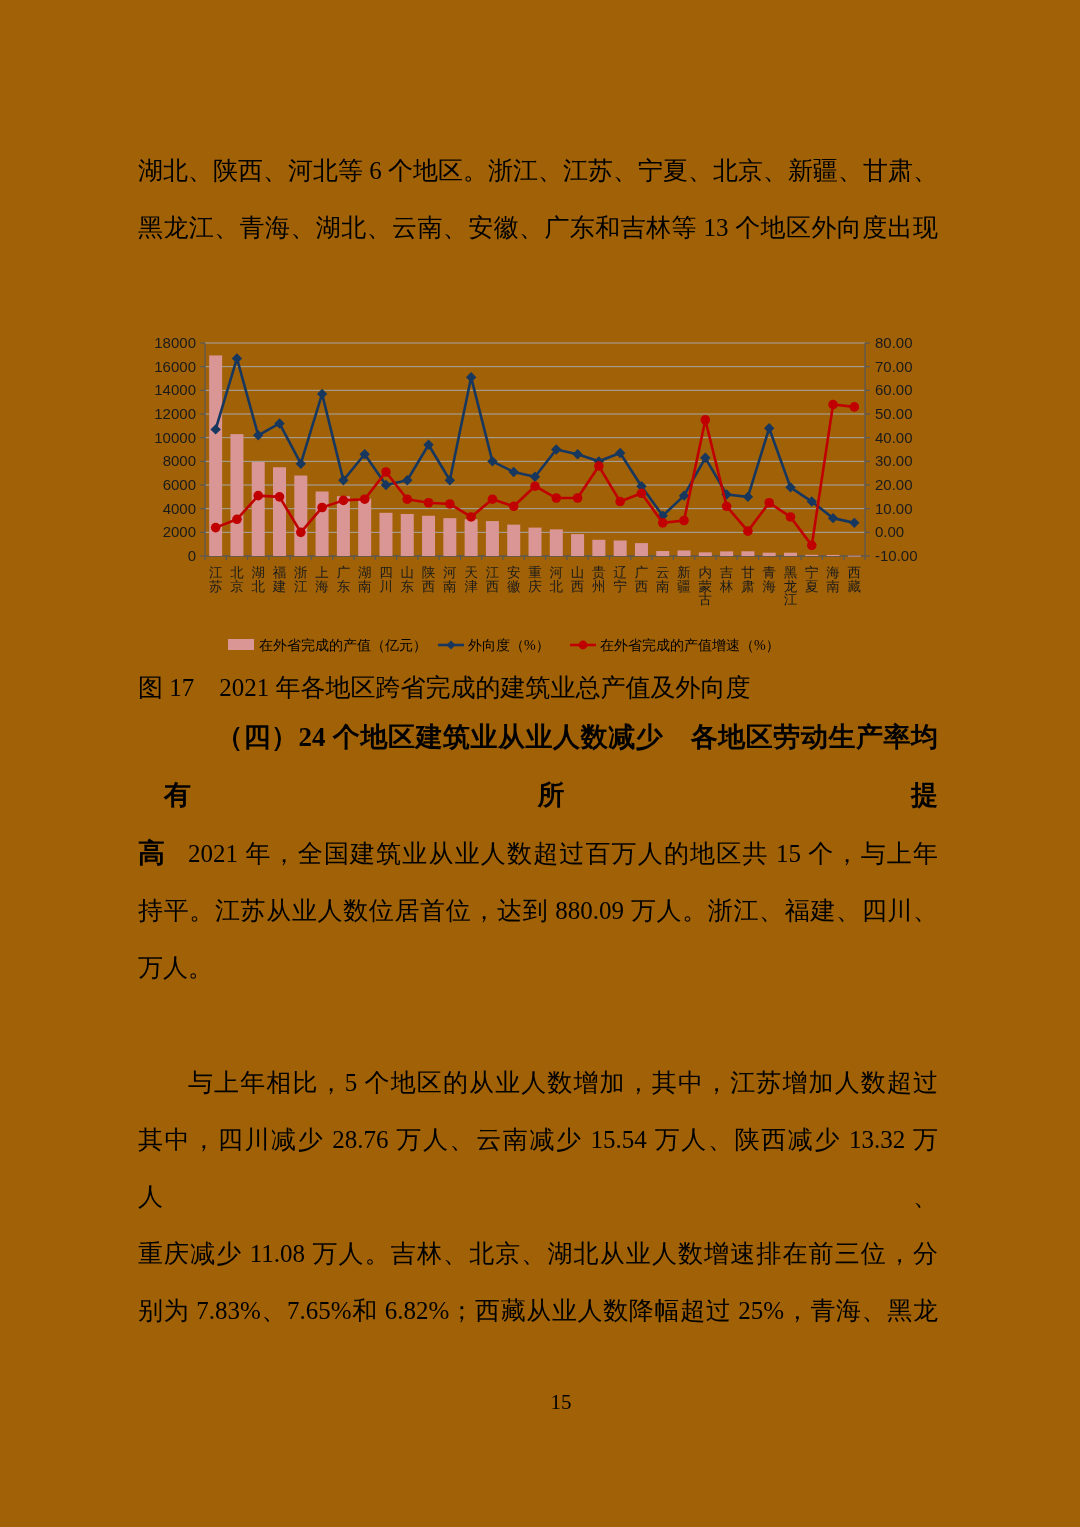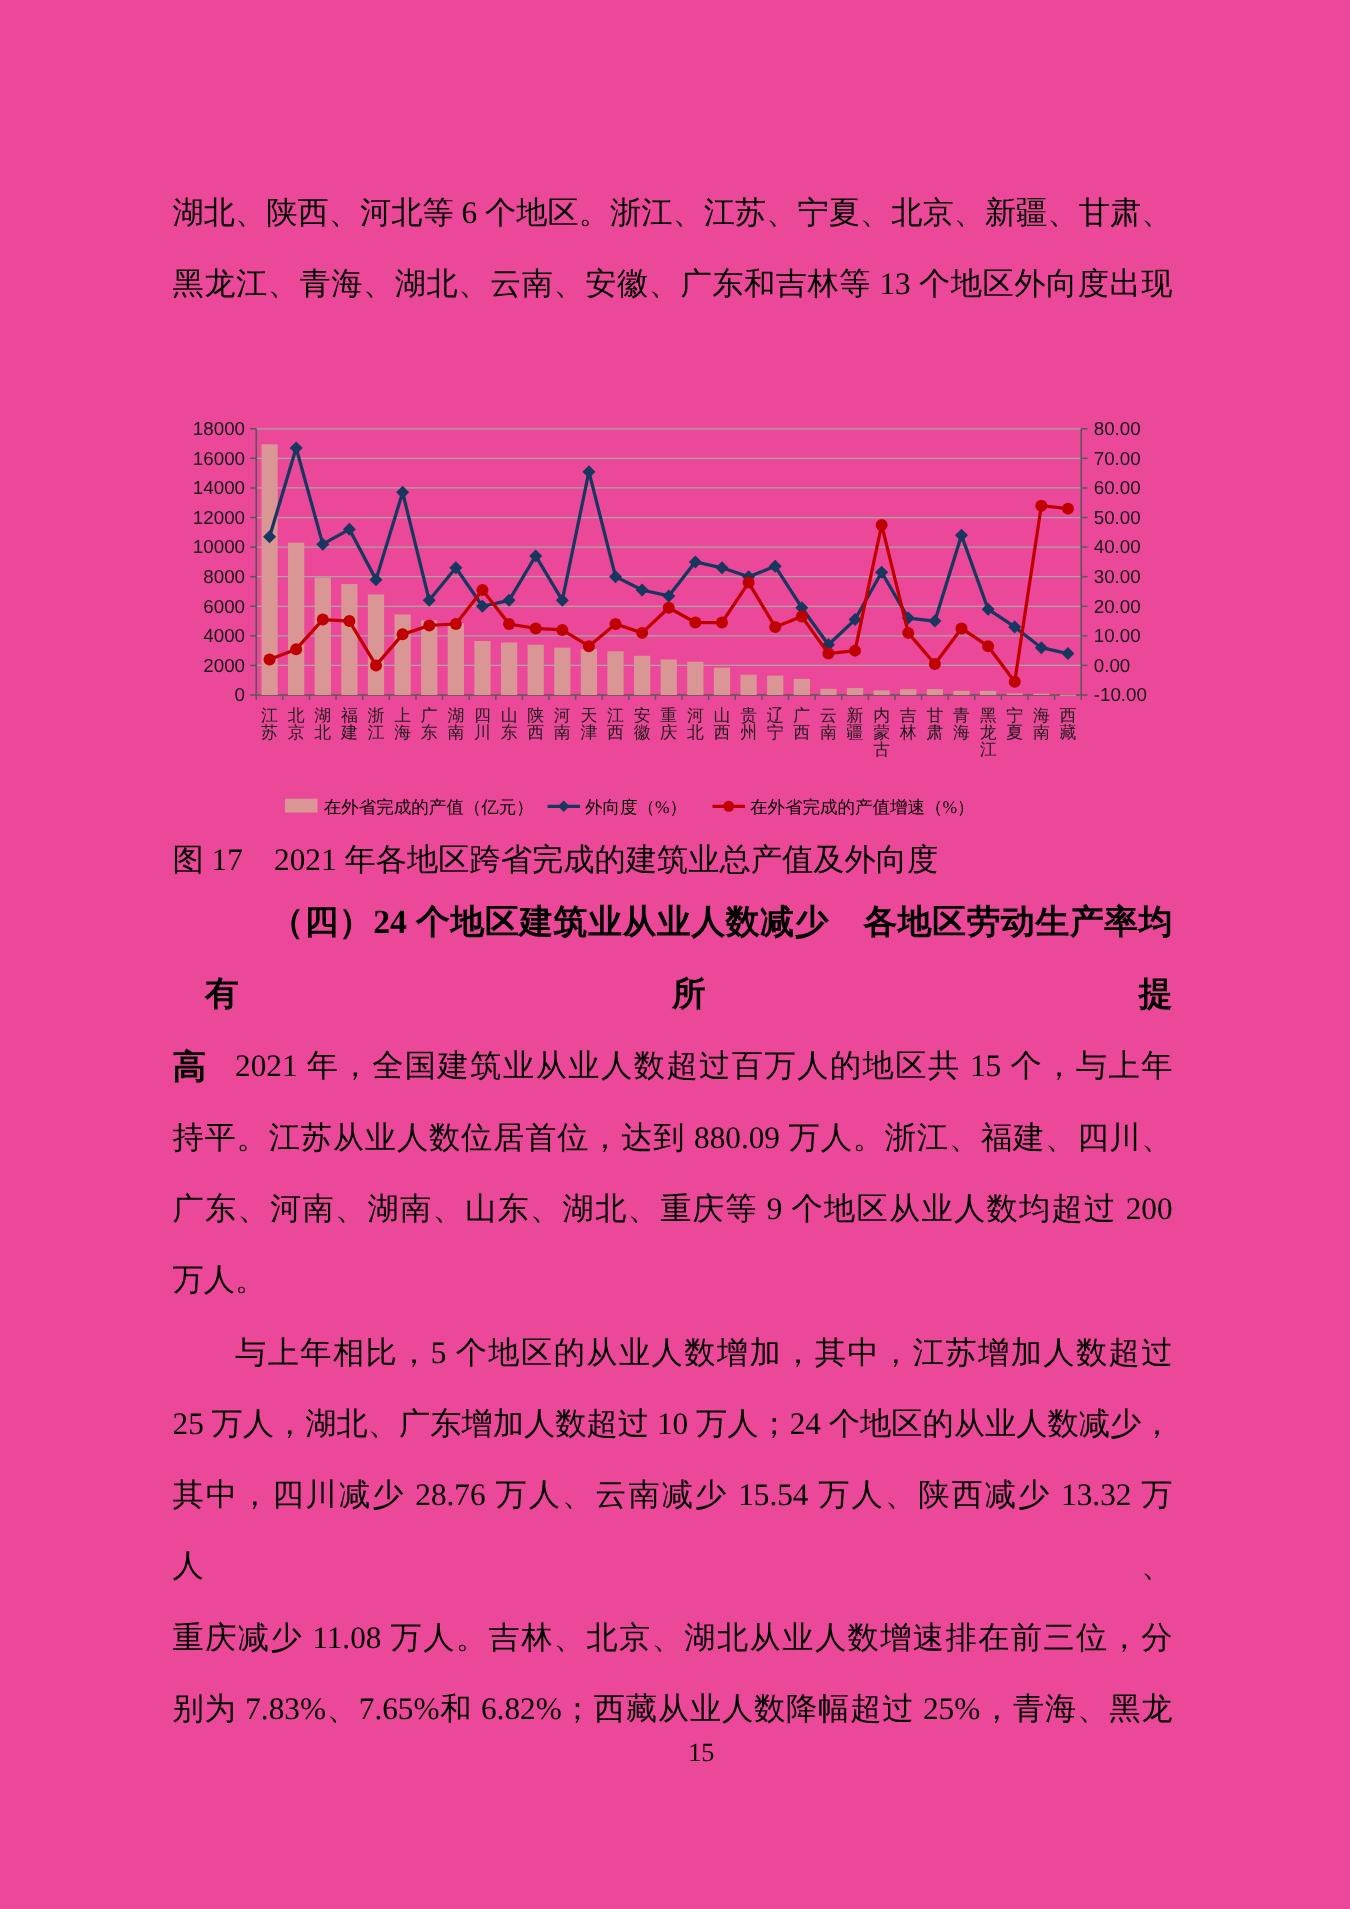--- a/index.html
+++ b/index.html
@@ -1,17 +1,17 @@
 <!DOCTYPE html>
 <html><head>
 <meta charset="utf-8">
 <style>
   html,body{margin:0;padding:0;background:#ffffff;}
   .page{
-    position:relative;width:1080px;height:1527px;background:#ec4899;
+    position:relative;width:1080px;height:1527px;background:#a16207;
     font-family:"Liberation Serif","DejaVu Serif",serif;color:#000;overflow:hidden;
   }
   .tblock{position:absolute;left:138px;width:800px;font-size:25px;line-height:57px;}
   .tline{white-space:nowrap;}
   .fill{white-space:normal;text-align:justify;text-align-last:justify;-moz-text-align-last:justify;}
   .ind{text-indent:50px;}
   .heading{font-weight:bold;font-size:27px;line-height:58px;}
   .caption{position:absolute;left:138px;width:800px;font-size:25px;}
   .pagenum{position:absolute;left:0;width:100%;text-align:center;font-size:21px;}
   .chartbox{position:absolute;left:140px;top:330px;width:800px;height:345px;}
@@ -276,27 +276,25 @@
   <div class="caption" style="top:671px;">图 17　2021 年各地区跨省完成的建筑业总产值及外向度</div>
 
   <div class="tblock heading" style="top:708px;">
     <div class="tline fill" style="text-indent:52px;margin-left:26px;">（四）24 个地区建筑业从业人数减少　各地区劳动生产率均有所提</div>
     <div class="tline">高</div>
   </div>
 
   <div class="tblock" style="top:825px;">
     <div class="tline fill ind">2021 年，全国建筑业从业人数超过百万人的地区共 15 个，与上年</div>
     <div class="tline fill">持平。江苏从业人数位居首位，达到 880.09 万人。浙江、福建、四川、</div>
-    <div class="tline fill">广东、河南、湖南、山东、湖北、重庆等 9 个地区从业人数均超过 200</div>
     <div class="tline">万人。</div>
   </div>
 
   <div class="tblock" style="top:1054px;">
     <div class="tline fill ind">与上年相比，5 个地区的从业人数增加，其中，江苏增加人数超过</div>
-    <div class="tline fill">25 万人，湖北、广东增加人数超过 10 万人；24 个地区的从业人数减少，</div>
     <div class="tline fill">其中，四川减少 28.76 万人、云南减少 15.54 万人、陕西减少 13.32 万人、</div>
     <div class="tline fill">重庆减少 11.08 万人。吉林、北京、湖北从业人数增速排在前三位，分</div>
     <div class="tline fill">别为 7.83%、7.65%和 6.82%；西藏从业人数降幅超过 25%，青海、黑龙</div>
   </div>
 
   <div class="pagenum" style="top:1390px;padding-left:21px;">15</div>
 
 </div>
 
 </body></html>

